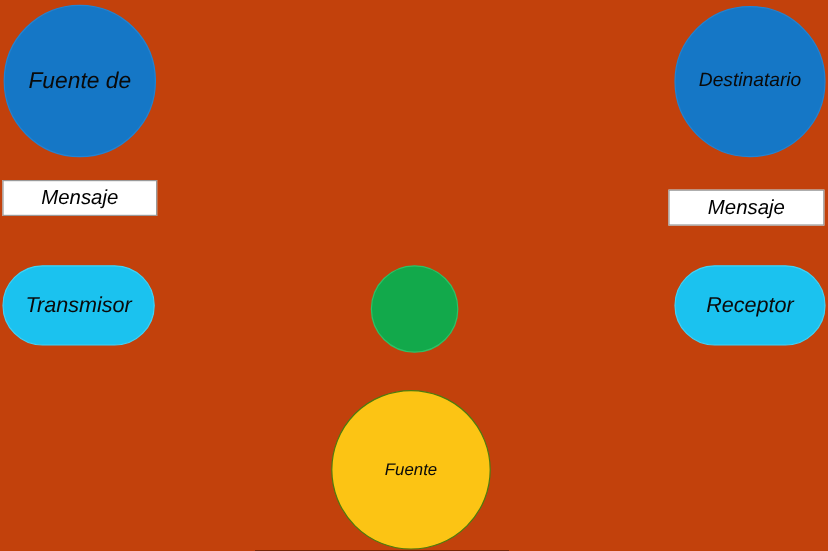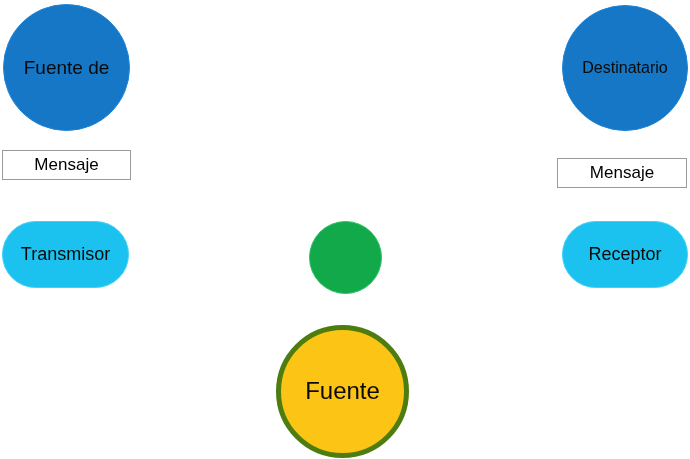--- a/index.html
+++ b/index.html
@@ -7,22 +7,23 @@
     padding: 0;
     background: #000000;
   }
   body {
     font-family: "Liberation Sans", sans-serif;
   }
   #canvas {
     position: relative;
     width: 690px;
     height: 459px;
-    background: #ffffff;
+    background: #c2410c;
     overflow: hidden;
+    font-style: italic;
   }
   .node {
     position: absolute;
     display: flex;
     align-items: center;
     justify-content: center;
     text-align: center;
     box-sizing: border-box;
     color: #0a0a0a;
     line-height: 1.12;
@@ -87,23 +88,23 @@
     background: #12A94B;
     border: 1px solid #2CC267;
     border-radius: 50%;
   }
 
   
   #node-fuente-ruido {
     left: 276px; top: 325px;
     width: 133px; height: 133px;
     background: #FCC414;
-    border: 5px solid #4d7c0f;
+    border: 1px solid #4d7c0f;
     border-radius: 50%;
-    font-size: 24px;
+    font-size: 14px;
   }
 </style>
 </head>
 <body>
 
 <div id="canvas">
 
   <div class="node circle-blue" id="node-fuente-informacion">
     <span>
       <span>Fuente de</span><br>

